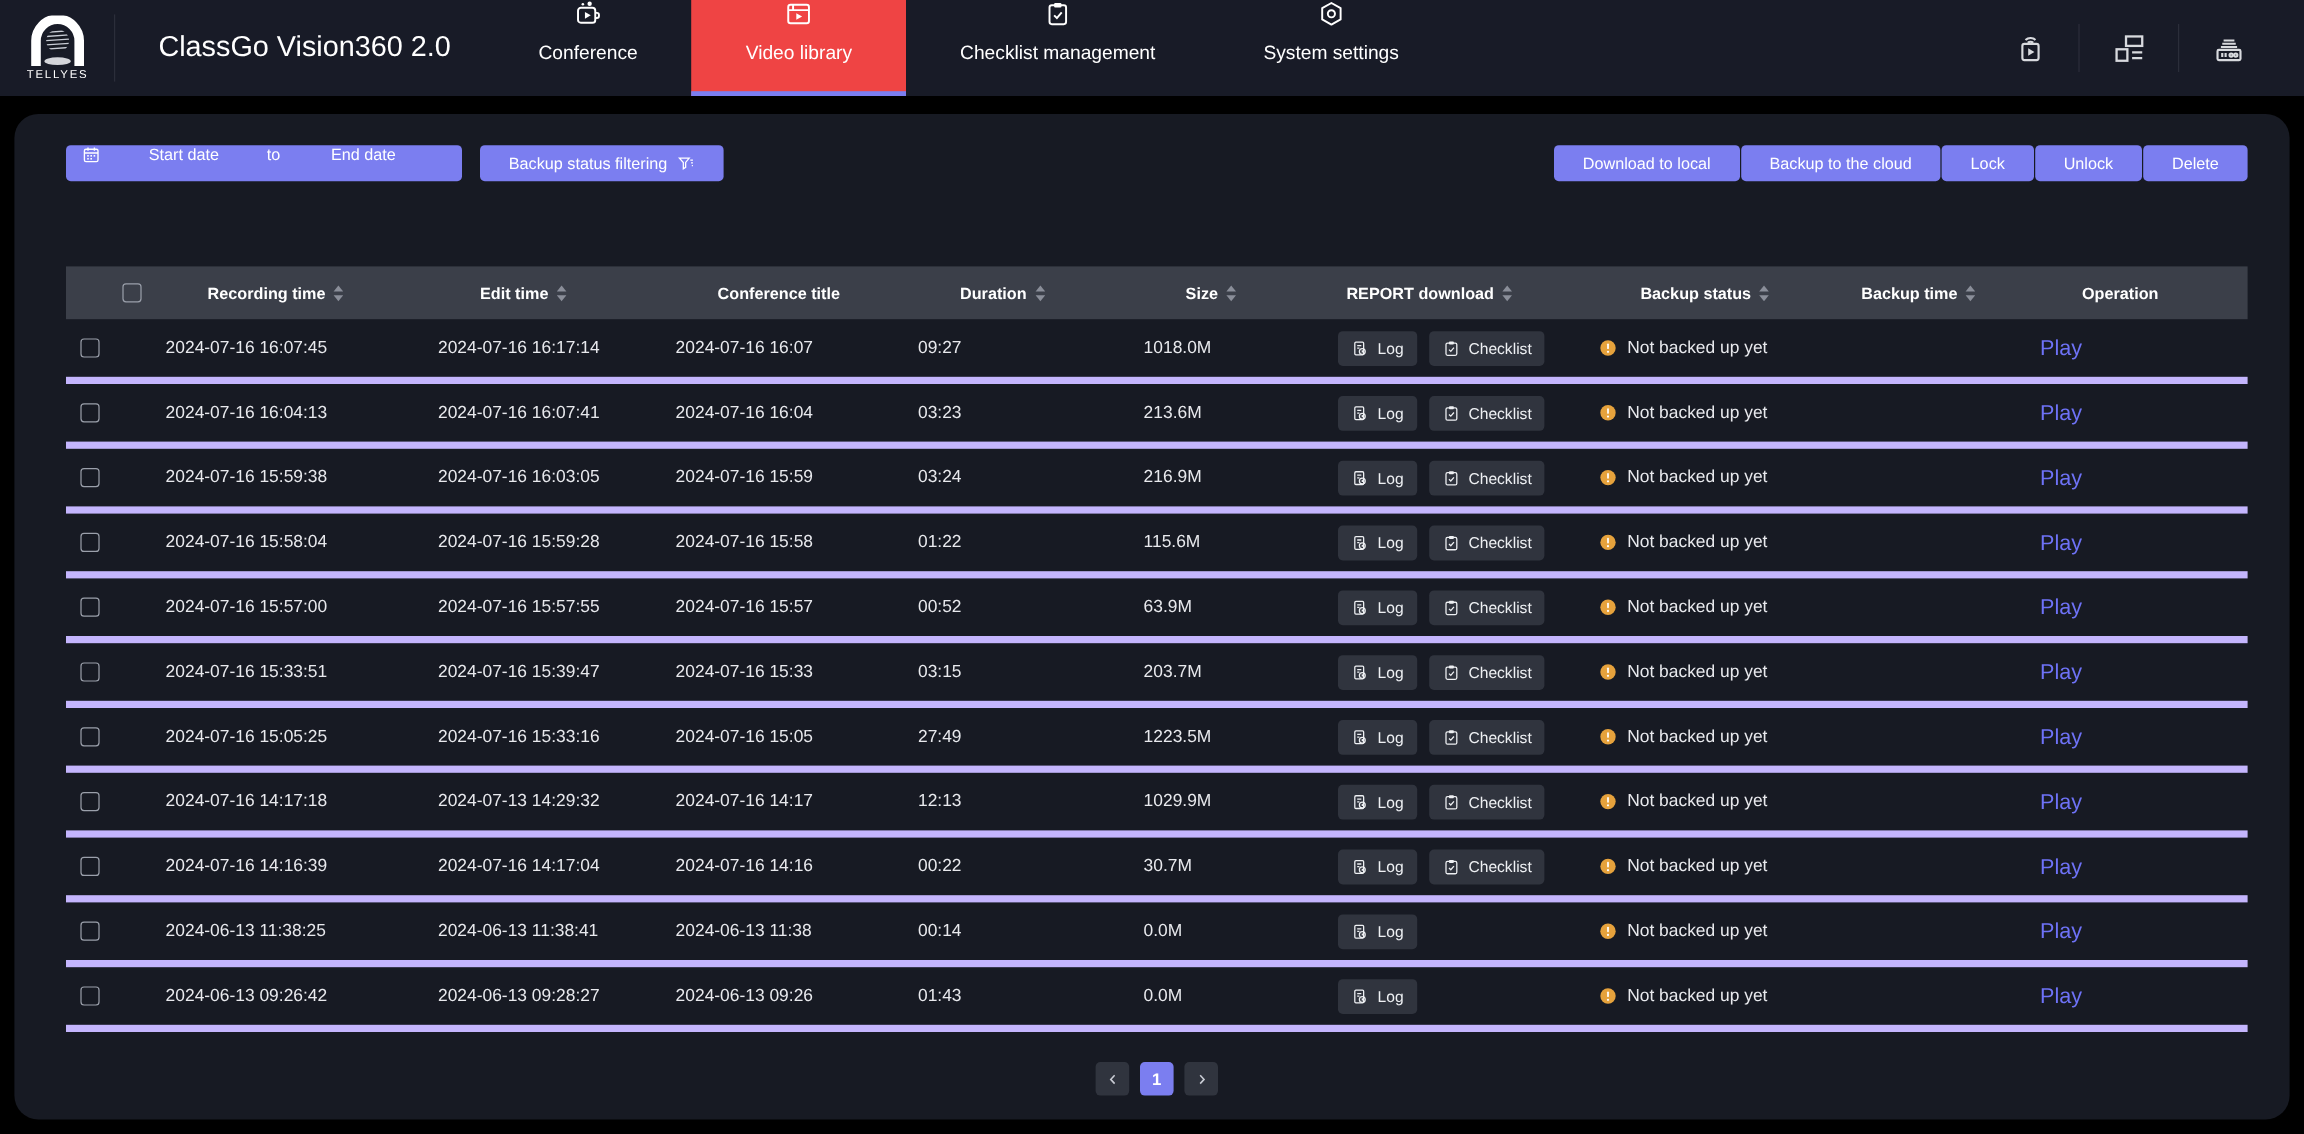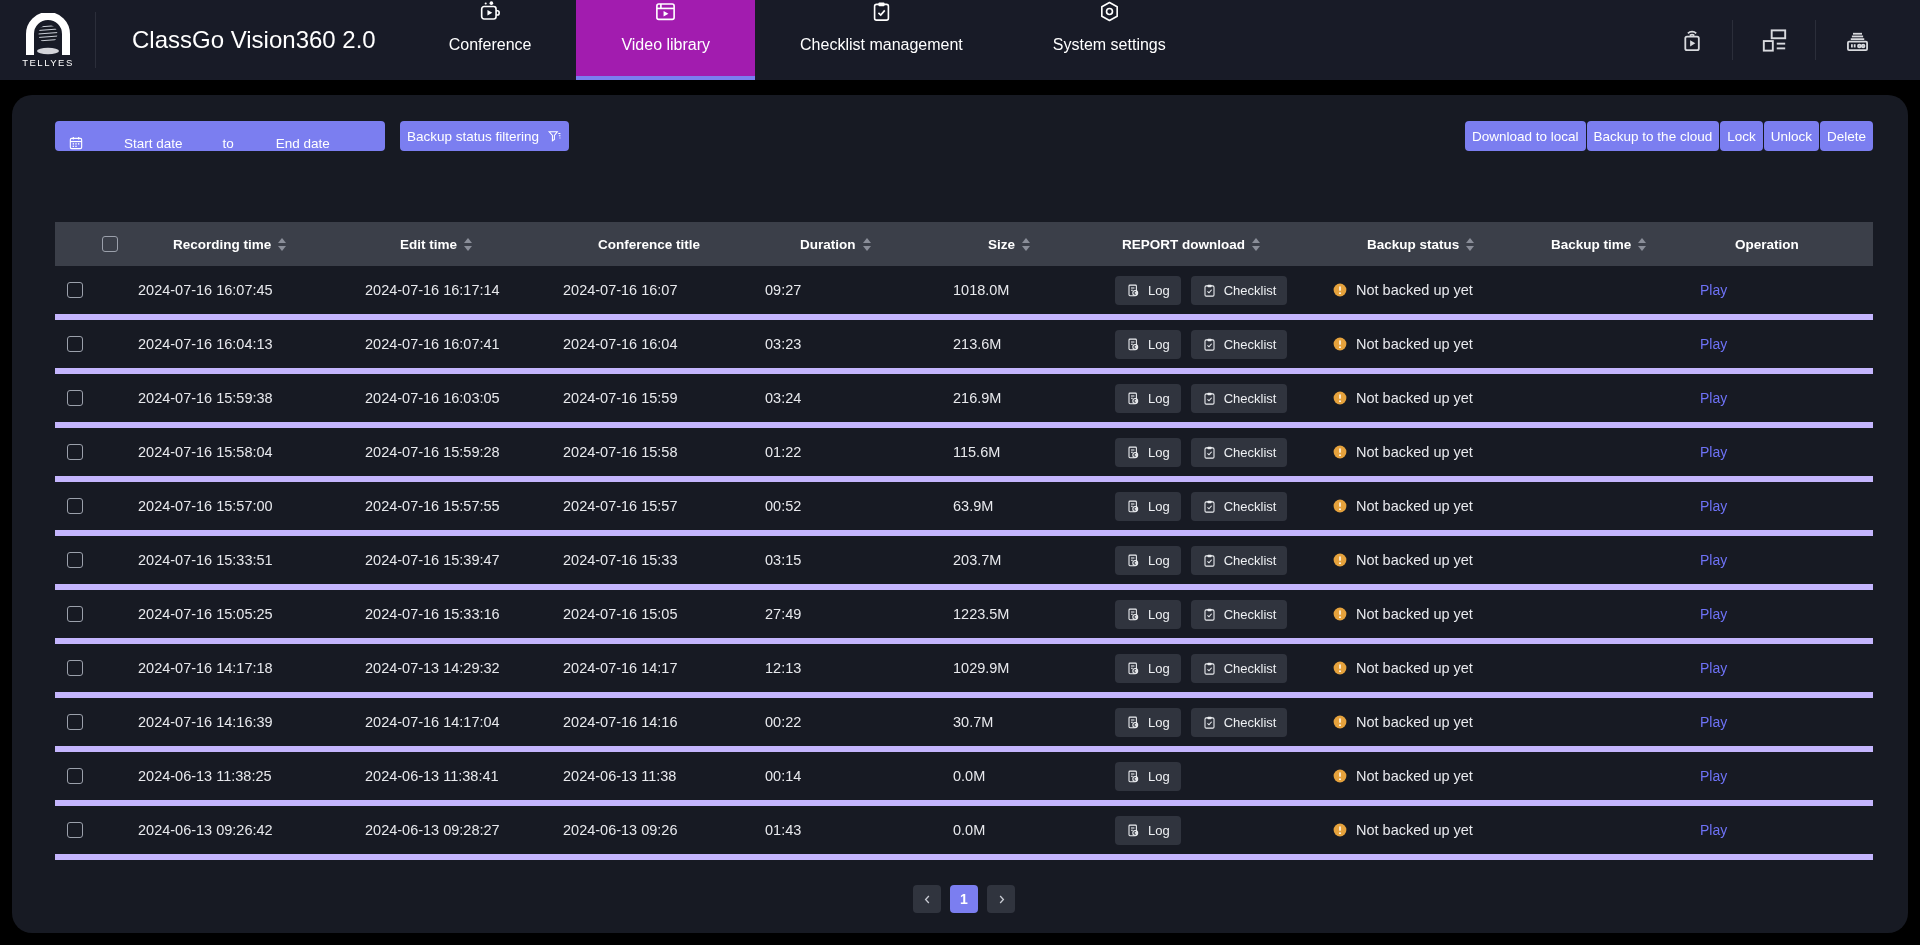--- a/index.html
+++ b/index.html
@@ -8,49 +8,49 @@
 
   
   .app-header { height:80px; background:#181b27; display:flex; align-items:stretch; }
   .brand { width:96px; display:flex; flex-direction:column; align-items:center; justify-content:center; position:relative; }
   .brand::after { content:''; position:absolute; right:0; top:12px; bottom:12px; width:1px; background:#2b2e3a; }
   .brand-text { font-size:9.5px; letter-spacing:1.5px; color:#fff; margin-top:2px; }
   .app-title { font-size:24px; color:#fff; font-weight:500; align-self:center; margin-left:36px; margin-right:28px; white-space:nowrap; }
   .main-nav { display:flex; align-items:stretch; }
   .nav-tab { display:flex; align-items:center; gap:13px; padding:0 45px; font-size:16px; color:#fff; cursor:pointer; position:relative; white-space:nowrap;flex-direction:column; }
   .nav-tab .nicon { display:flex; color:#fff; }
-  .nav-tab.active { background:#a21caf; }
+  .nav-tab.active { background:#ef4444; }
   .nav-tab.active::after { content:''; position:absolute; left:0; right:0; bottom:0; height:4px; background:#7b7ef0; }
   .header-actions { margin-left:auto; display:flex; align-items:center; padding-right:22px; }
   .hbtn { width:82px; height:46px; background:none; border:none; display:flex; align-items:center; justify-content:center; color:#d8dade; cursor:pointer; }
   .vdiv { width:1px; height:40px; background:#2b2e3a; }
 
   
   .card { margin:15px 12px 12px 12px; height:838px; background:#171a23; border-radius:20px; padding:26px 35px 0 43px; }
 
   
   .toolbar { display:flex; align-items:center; }
-  .date-range { width:330px; height:30px; background:#7b7ef0; border-radius:4px; display:flex; align-items:flex-end; padding:0 13px; color:#fff; font-size:13.5px; cursor:pointer; }
+  .date-range { width:330px; height:30px; background:#7b7ef0; border-radius:4px; display:flex; align-items:flex-start; padding:0 13px; color:#fff; font-size:13.5px; cursor:pointer; }
   .date-range .dr-side { flex:1; text-align:center; }
-  .pbtn { height:30px; background:#7b7ef0; color:#fff; border:none; border-radius:4px; font-size:13.5px; padding:0 7px; display:inline-flex; align-items:center; gap:8px; cursor:pointer; font-family:inherit; white-space:nowrap; }
+  .pbtn { height:30px; background:#7b7ef0; color:#fff; border:none; border-radius:4px; font-size:13.5px; padding:0 24px; display:inline-flex; align-items:center; gap:8px; cursor:pointer; font-family:inherit; white-space:nowrap; }
   .filter-btn { margin-left:15px; }
   .toolbar .spacer { flex:1; }
   .bulk-actions { display:flex; gap:1px; }
 
   
   .table { margin-top:71px; --cols:83px 227px 198px 202px 188px 134px 245px 184px 184px 173px; }
   .thead { display:grid; grid-template-columns:var(--cols); height:44px; background:#3b3f49; align-items:center;padding-left:35px; }
   .th { font-size:13.5px; font-weight:bold; color:#fff; display:flex; align-items:center; gap:6px; white-space:nowrap; }
   .trow { display:grid; grid-template-columns:var(--cols); height:54px; align-items:center; border-bottom:6px solid #c4b5fd; font-size:14.5px; color:#e8e9ed; }
   .cell-cb { padding-left:12px; display:flex; align-items:center; }
   .checkbox { width:16px; height:16px; border:1px solid #9ba0ab; border-radius:3px; background:transparent; display:inline-block; cursor:pointer; }
   .report-cell { display:flex; align-items:center; gap:10px;padding-left:28px; }
   .gbtn { height:29px; background:#30343e; border:none; border-radius:4px; color:#eef0f3; font-size:13px; display:inline-flex; align-items:center; gap:7px; padding:0 11px; cursor:pointer; font-family:inherit; }
   .status-cell { display:flex; align-items:center; gap:8px; }
-  .play-link { color:#6e72f6; cursor:pointer; text-decoration:none; font-size:14px; }
+  .play-link { color:#6e72f6; cursor:pointer; text-decoration:none; font-size:18px; }
 
   
   .pagination { margin-top:25px; display:flex; justify-content:center; gap:9px; }
   .pg { width:28px; height:28px; border-radius:4px; background:#30343e; border:none; color:#c9ccd4; display:flex; align-items:center; justify-content:center; cursor:pointer; font-size:14px; font-family:inherit; }
   .pg.active { background:#7b7ef0; color:#fff; font-weight:bold; }
 
   svg { display:block; }
 </style>
 </head>
 <body>

